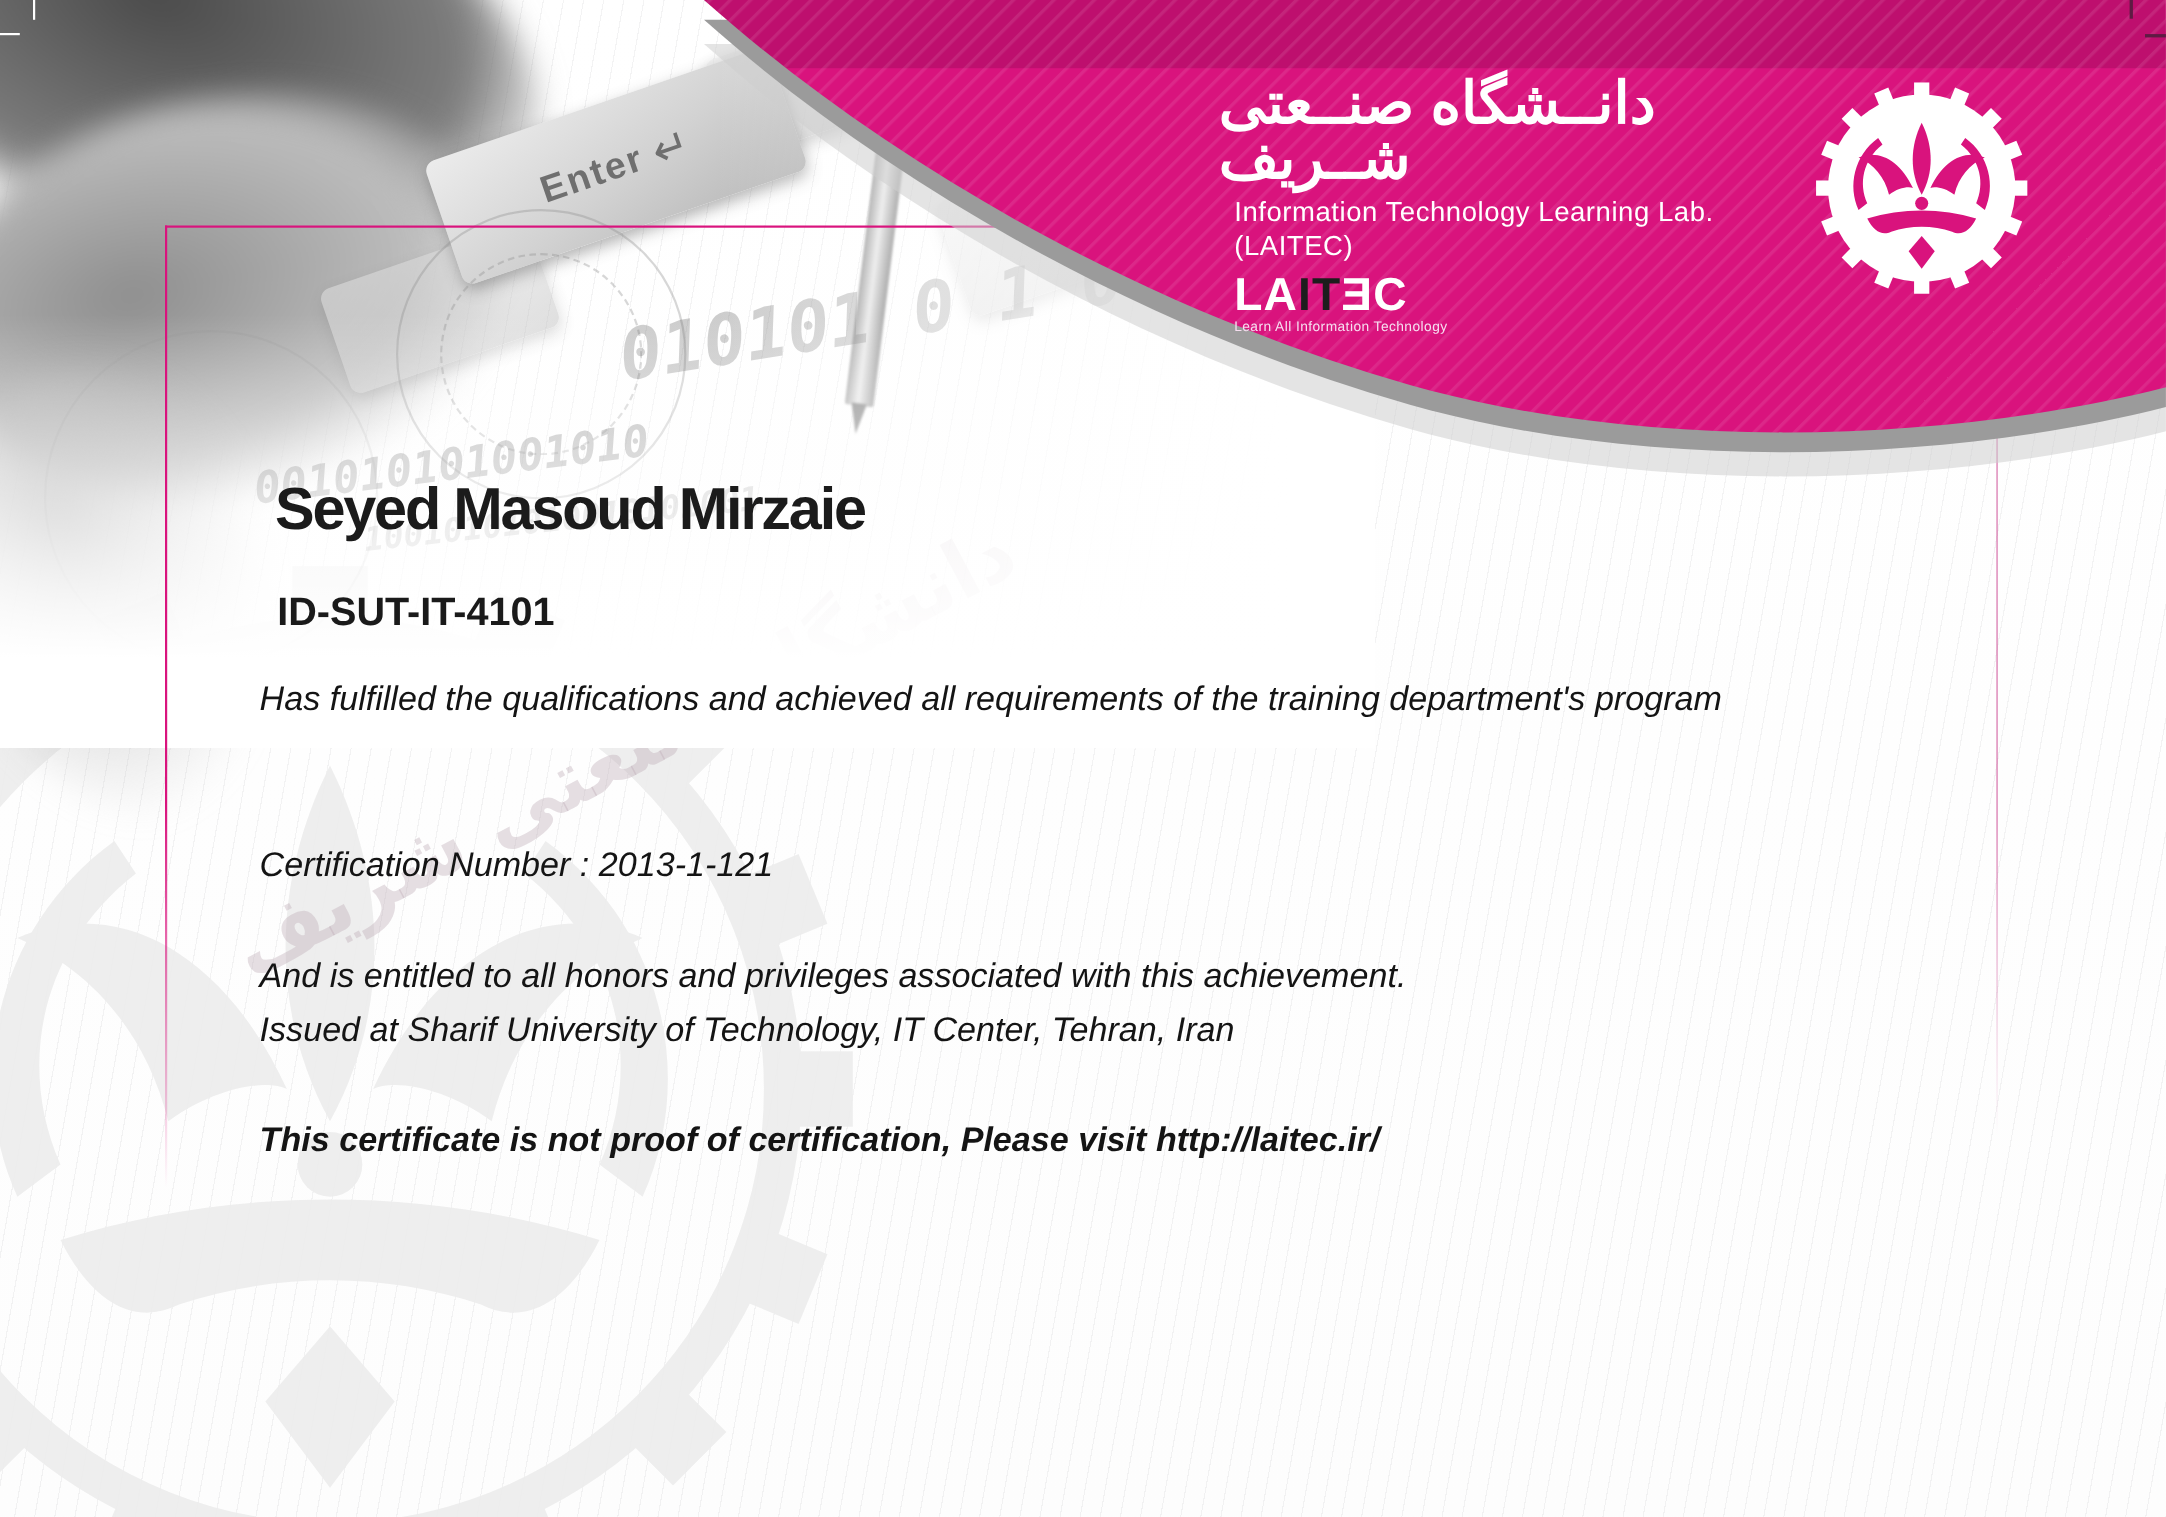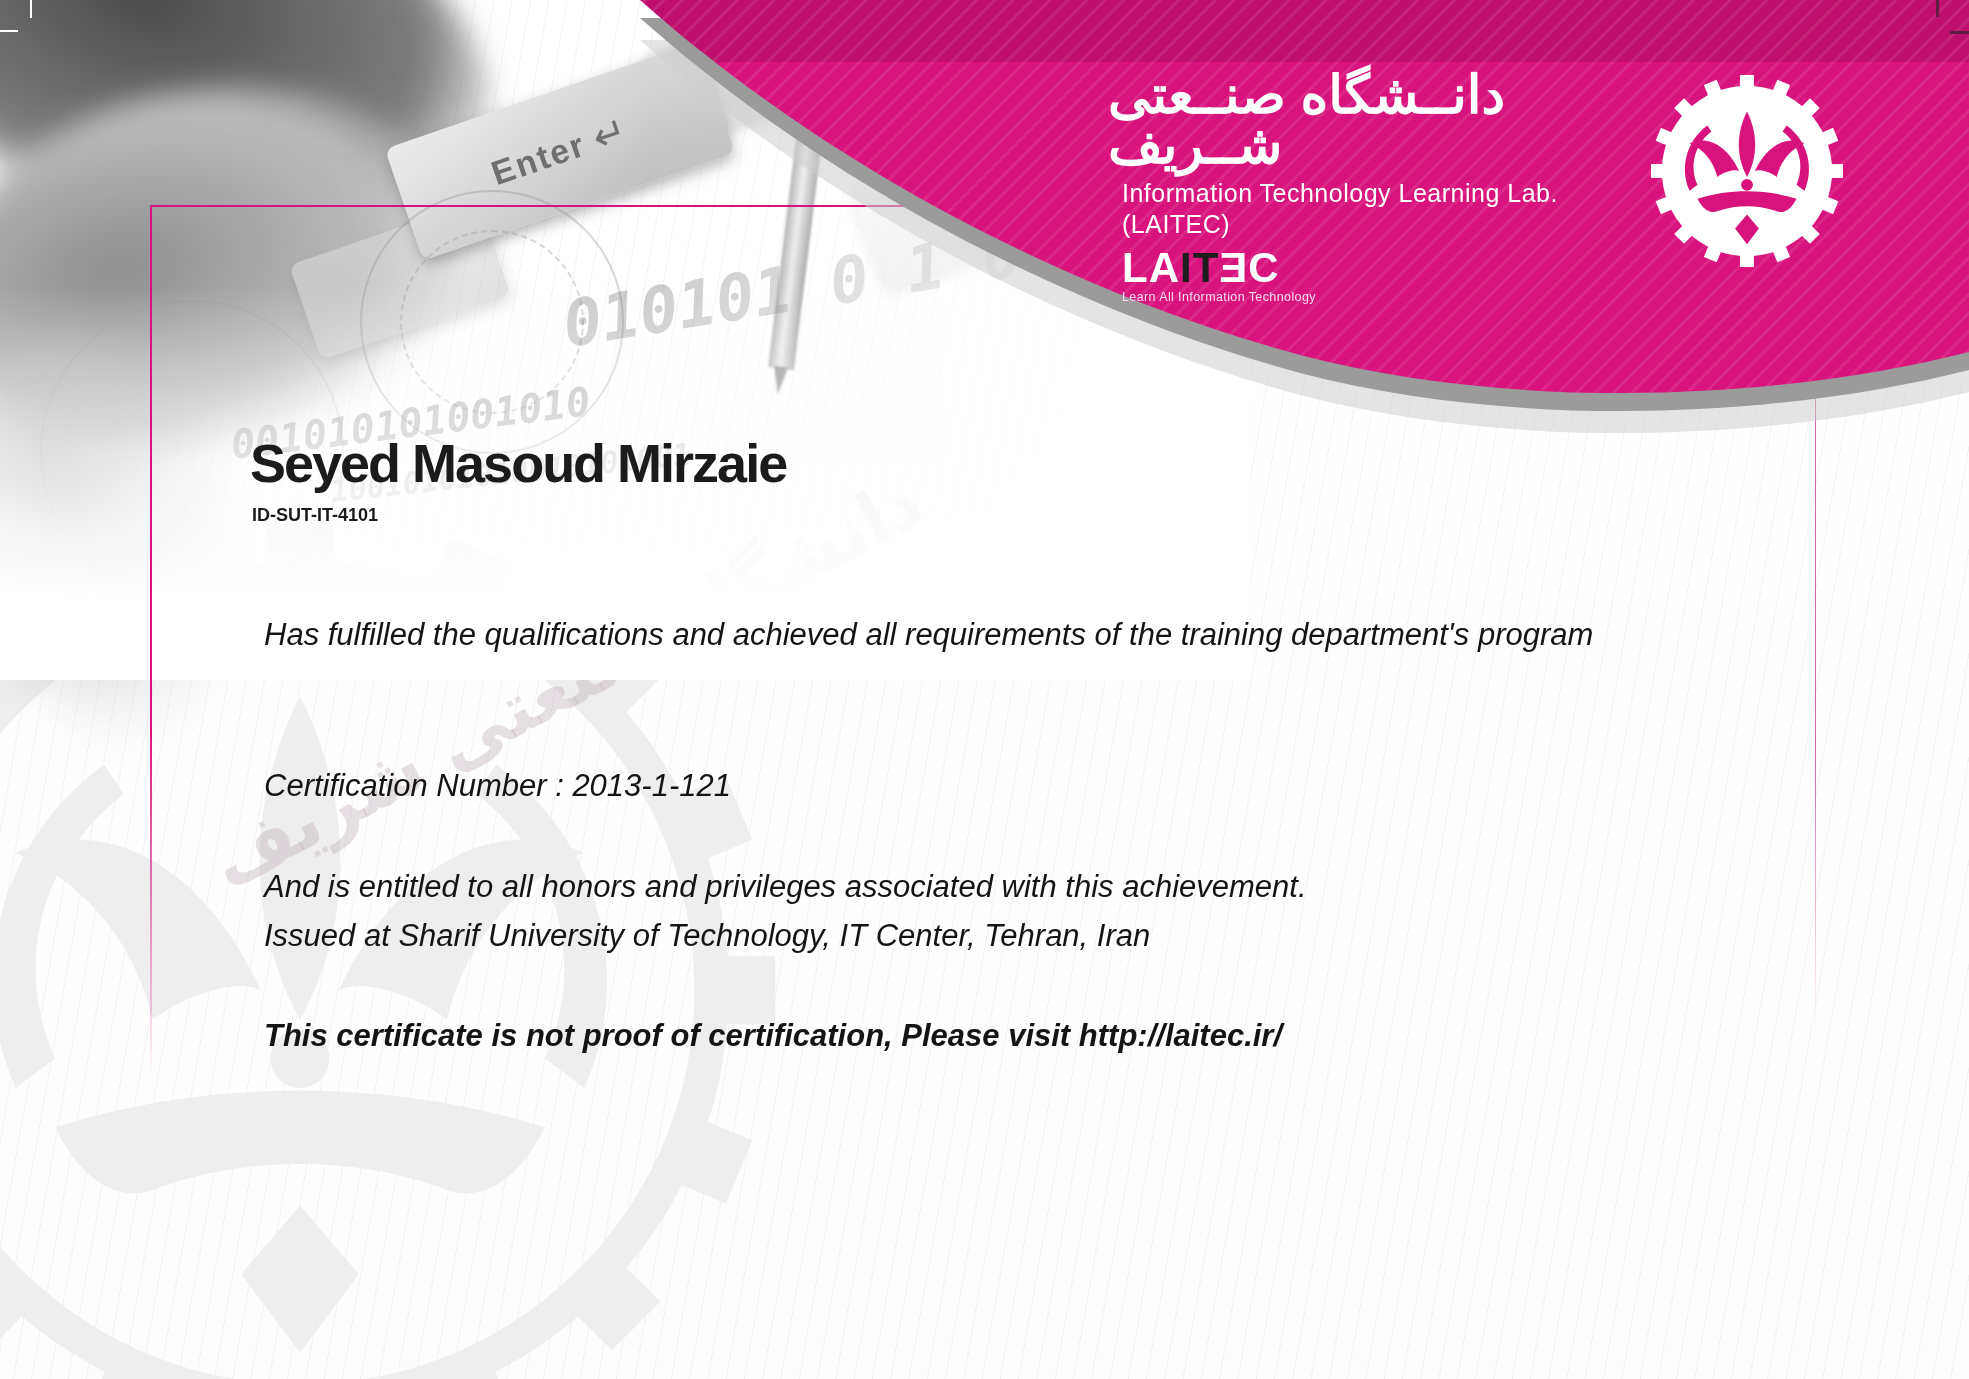--- a/index.html
+++ b/index.html
@@ -77,22 +77,22 @@
   
   .crop{z-index:8;}
   #cm-tl-v{left:30px;top:0;width:2px;height:18px;background:#fff;}
   #cm-tl-h{left:0;top:30px;width:18px;height:2px;background:#fff;}
   #cm-tr-v{left:1936px;top:0;width:3px;height:17px;background:#5e1b43;}
   #cm-tr-h{left:1950px;top:31px;width:19px;height:3px;background:#5e1b43;}
 
   
   .maintext{z-index:9;color:#1a1a1a;}
   #recipient-name{left:250px;top:432px;font-size:54px;font-weight:800;letter-spacing:-2px;color:#1b1b1b;}
-  #recipient-id{left:252px;top:505px;font-size:18px;font-weight:bold;letter-spacing:0;}
-  .bodyline{left:264px;font-size:31px;font-style:italic;color:#141414;}
+  #recipient-id{left:252px;top:535px;font-size:36px;font-weight:bold;letter-spacing:0;}
+  .bodyline{left:236px;font-size:31px;font-style:italic;color:#141414;}
   #line-fulfilled{top:617px;}
   #line-certnum{top:768px;}
   #line-honors{top:869px;}
   #line-issued{top:918px;}
   #line-disclaimer{top:1018px;font-weight:bold;}
 </style>
 </head>
 <body>
 
 <svg id="watermark" class="abs" viewBox="-100 -100 200 200">

